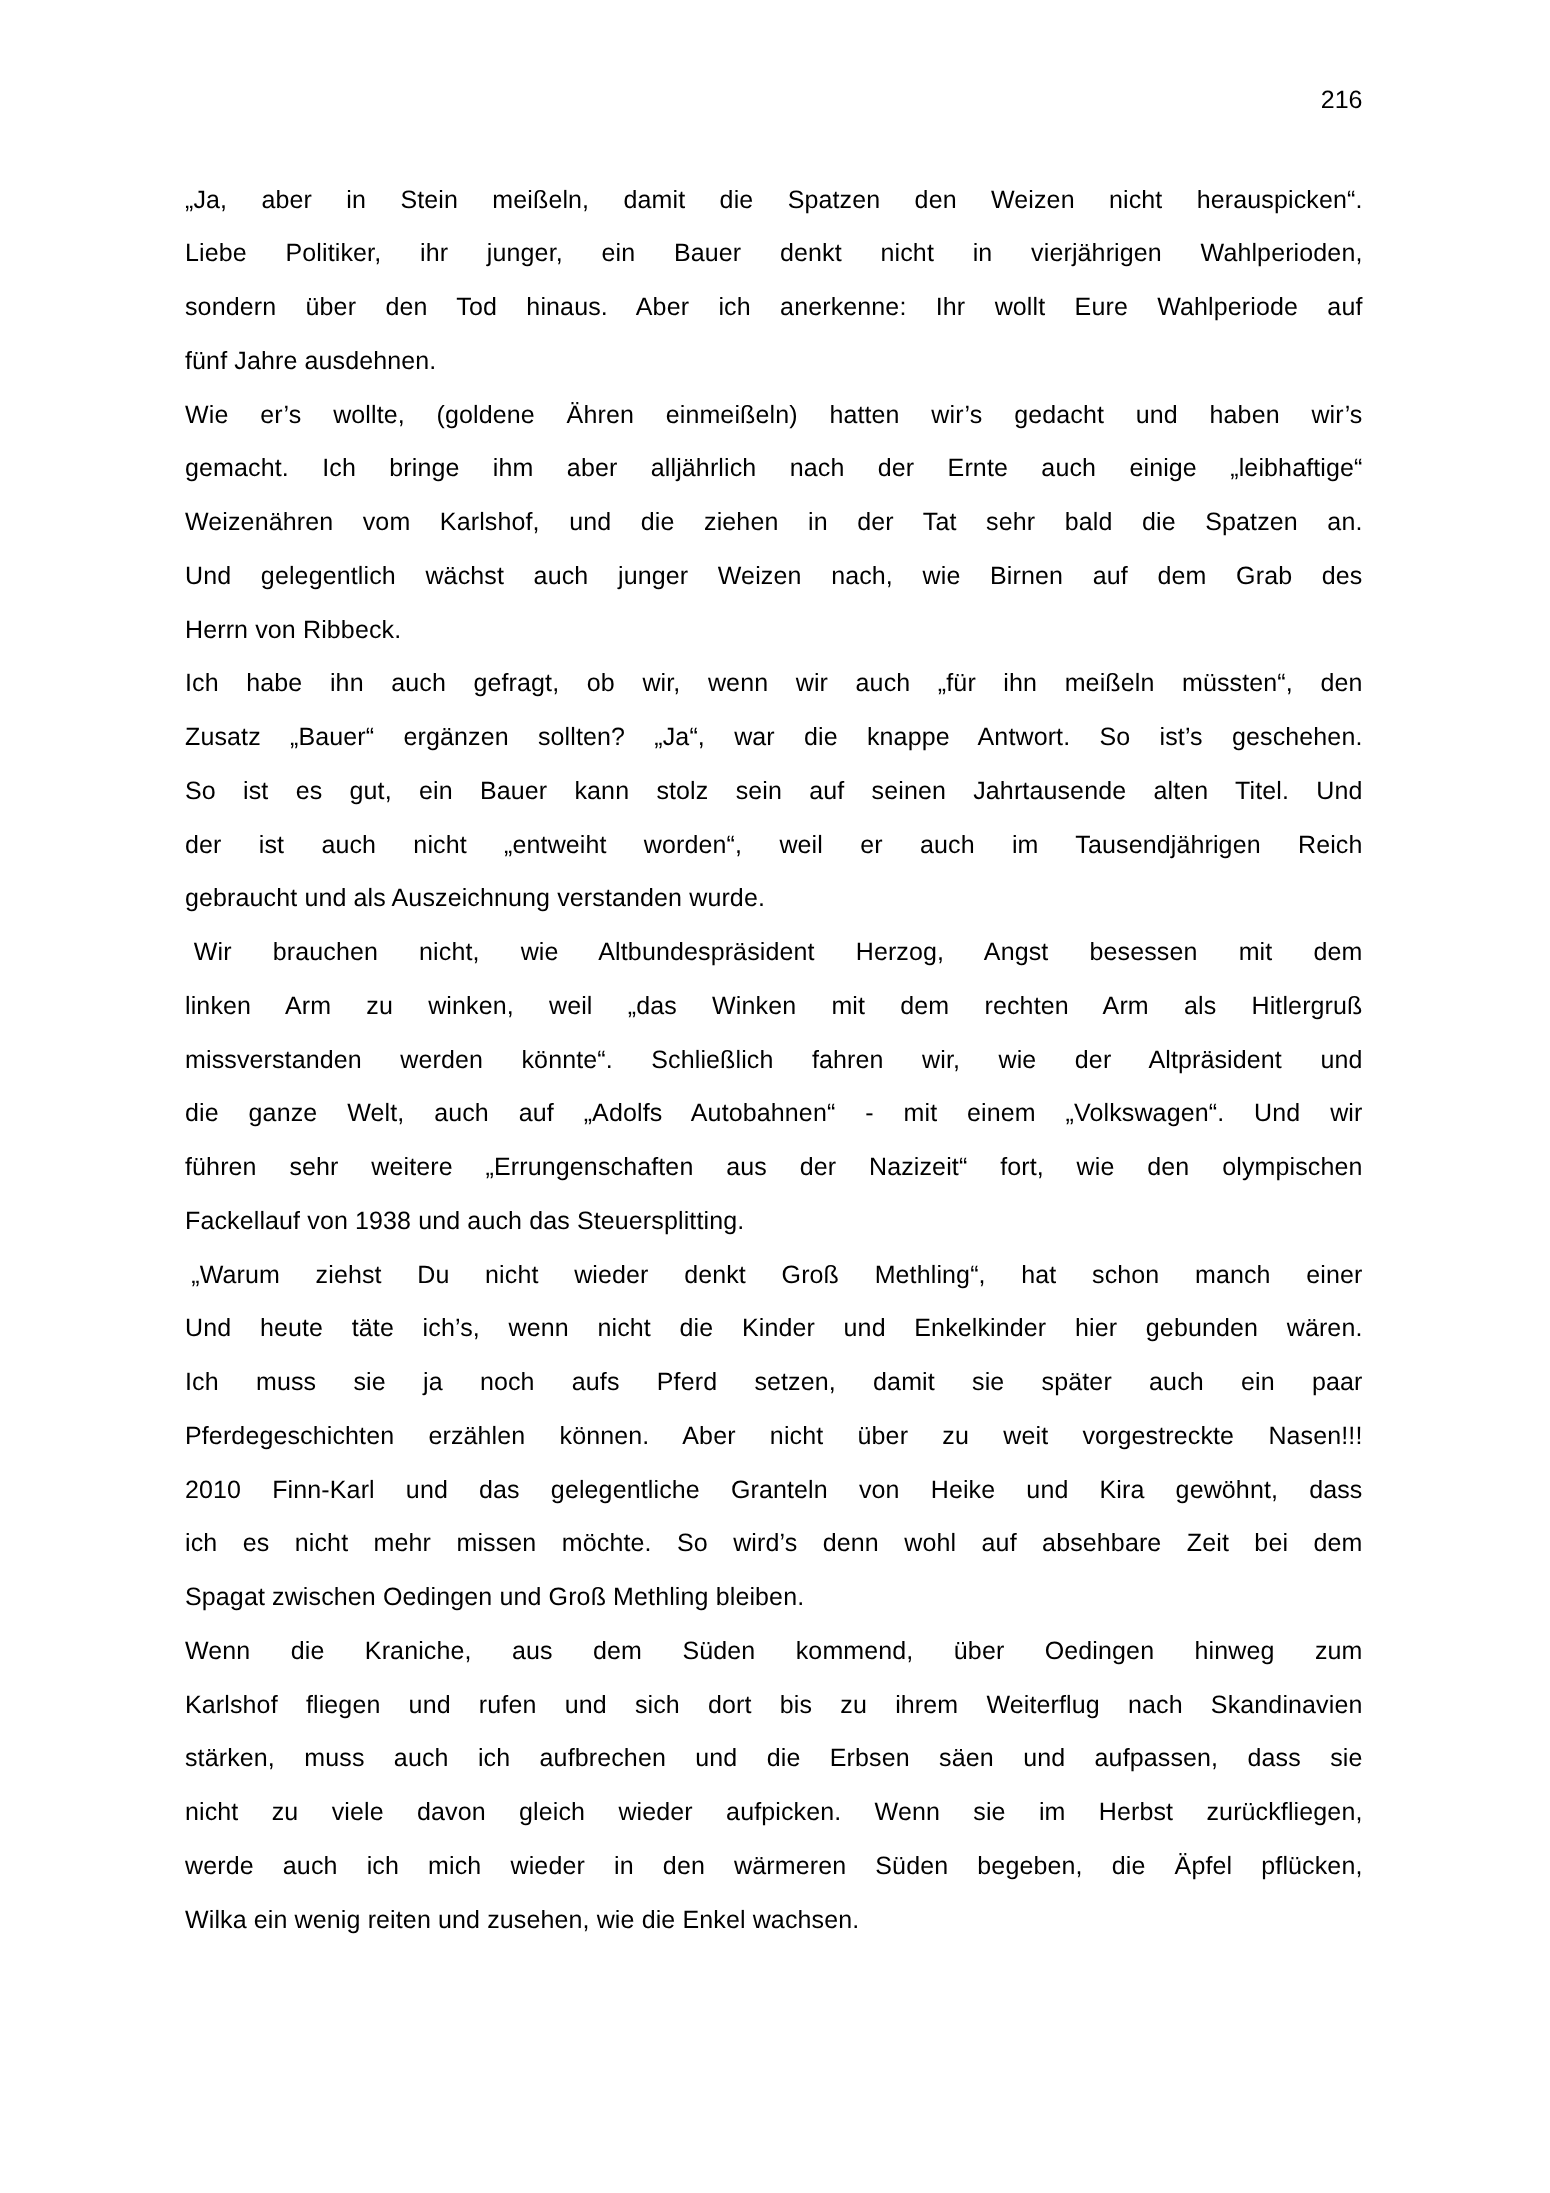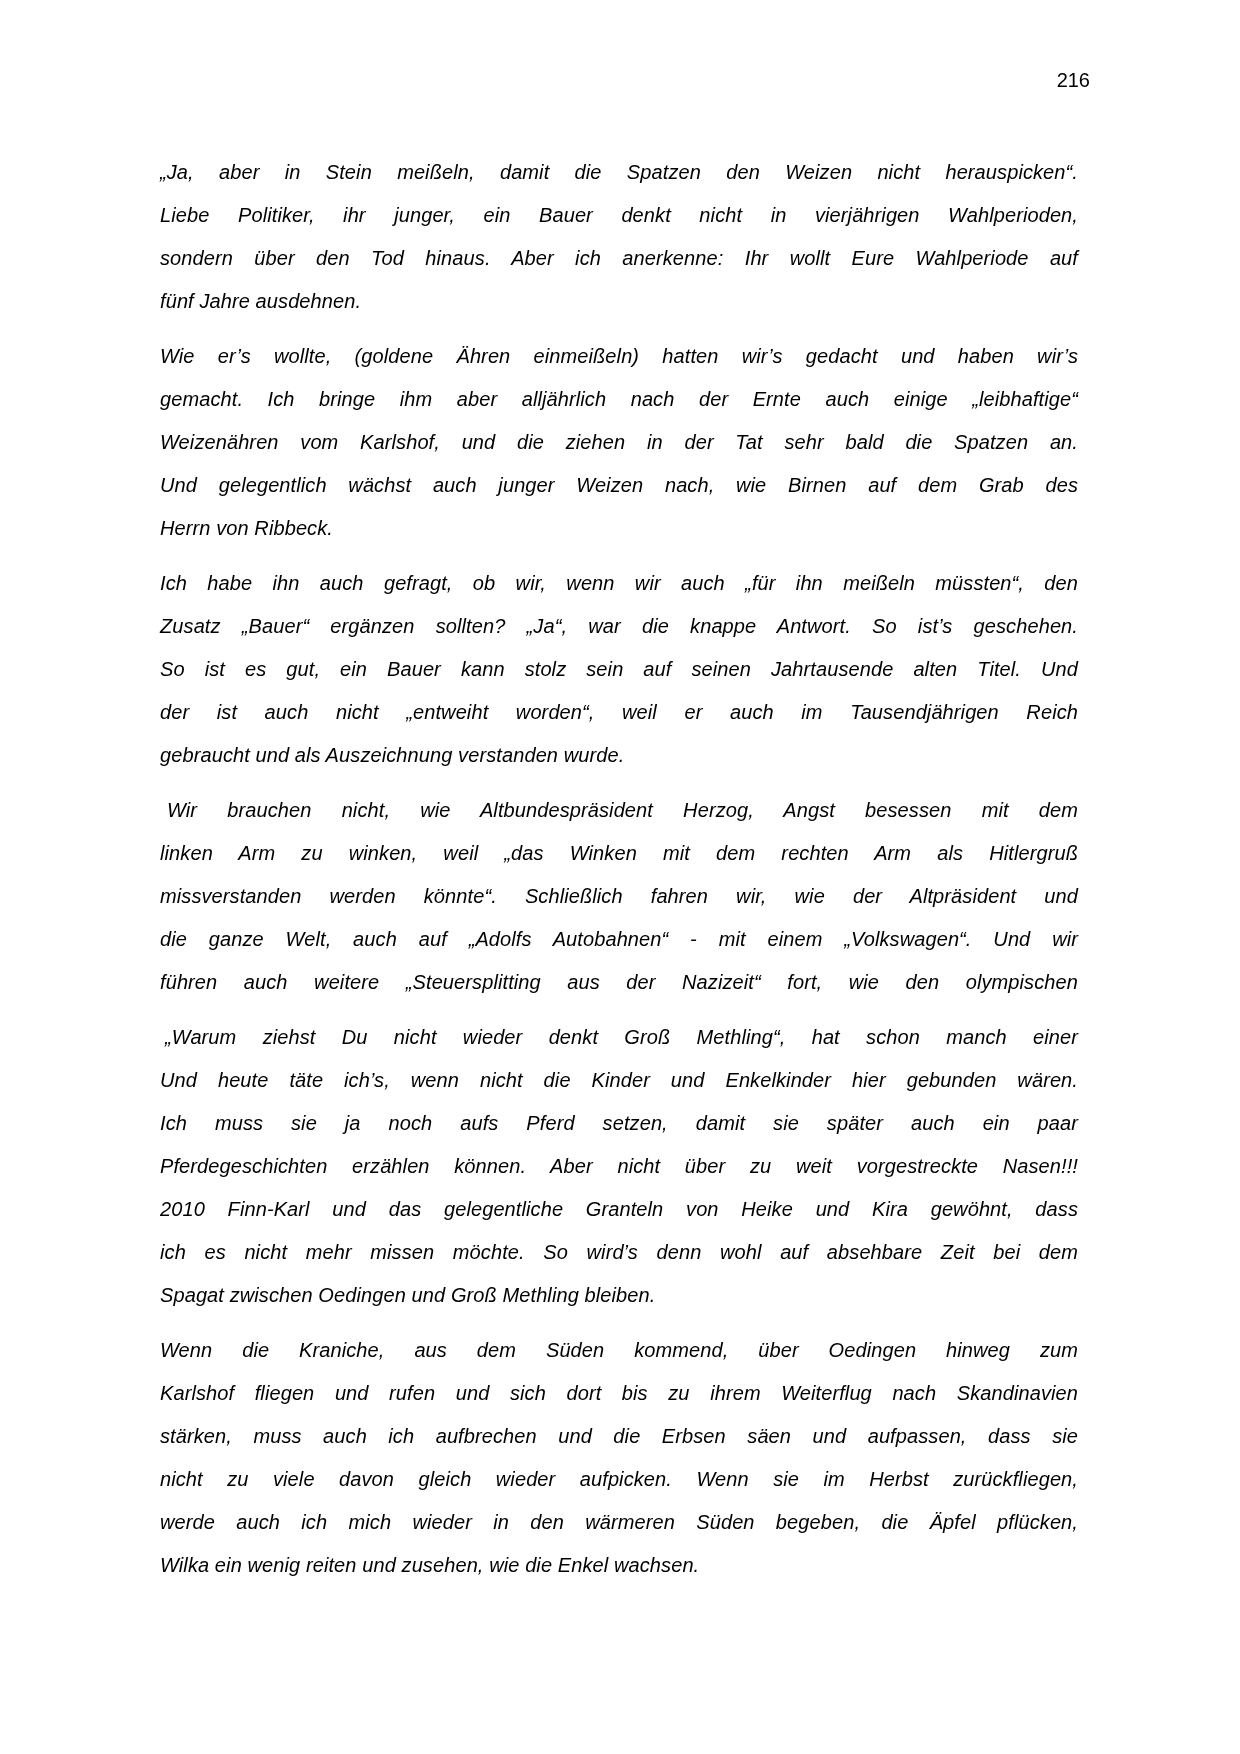--- a/index.html
+++ b/index.html
@@ -28,21 +28,21 @@
   }
   .text-block {
     position: absolute;
     top: 139px;
     left: 148px;
     width: 942px;
     font-size: 20px;
     line-height: 43px;
     letter-spacing: 0.1px;
   }
-  .paragraph { margin: 12px; padding: 0; font-style: italic; }
+  .paragraph { margin: 0; padding: 0; }
   .line {
     text-align: justify;
     text-align-last: justify;
   }
   .line.last {
     text-align-last: left;
   }
   .line.ind7 { padding-left: 7px; }
   .line.ind5 { padding-left: 5px; }
 </style>
@@ -75,21 +75,22 @@
       <div class="line">So ist es gut, ein Bauer kann stolz sein auf seinen Jahrtausende alten Titel. Und</div>
       <div class="line">der ist auch nicht „entweiht worden“, weil er auch im Tausendjährigen Reich</div>
       <div class="line last">gebraucht und als Auszeichnung verstanden wurde.</div>
     </div>
 
     <div class="paragraph">
       <div class="line ind7">Wir brauchen nicht, wie Altbundespräsident Herzog, Angst besessen mit dem</div>
       <div class="line">linken Arm zu winken, weil „das Winken mit dem rechten Arm als Hitlergruß</div>
       <div class="line">missverstanden werden könnte“. Schließlich fahren wir, wie der Altpräsident und</div>
       <div class="line">die ganze Welt, auch auf „Adolfs Autobahnen“ - mit einem „Volkswagen“. Und wir</div>
-      <div class="line">führen auch weitere „Steuersplitting aus der Nazizeit“ fort, wie den olympischen</div>
+      <div class="line">führen sehr weitere „Errungenschaften aus der Nazizeit“ fort, wie den olympischen</div>
+      <div class="line last">Fackellauf von 1938  und auch das Steuersplitting.</div>
     </div>
 
     <div class="paragraph">
       <div class="line ind5">„Warum ziehst Du nicht wieder denkt Groß Methling“, hat schon manch einer</div>
       <div class="line">Und heute täte ich’s, wenn nicht die Kinder und Enkelkinder hier gebunden wären.</div>
       <div class="line">Ich muss sie ja noch aufs Pferd setzen, damit sie später auch ein paar</div>
       <div class="line">Pferdegeschichten erzählen können. Aber nicht über zu weit vorgestreckte Nasen!!!</div>
       <div class="line">2010 Finn-Karl und das gelegentliche Granteln von Heike und Kira gewöhnt, dass</div>
       <div class="line">ich es nicht mehr missen möchte. So wird’s denn wohl auf absehbare Zeit bei dem</div>
       <div class="line last">Spagat zwischen Oedingen und Groß Methling bleiben.</div>

